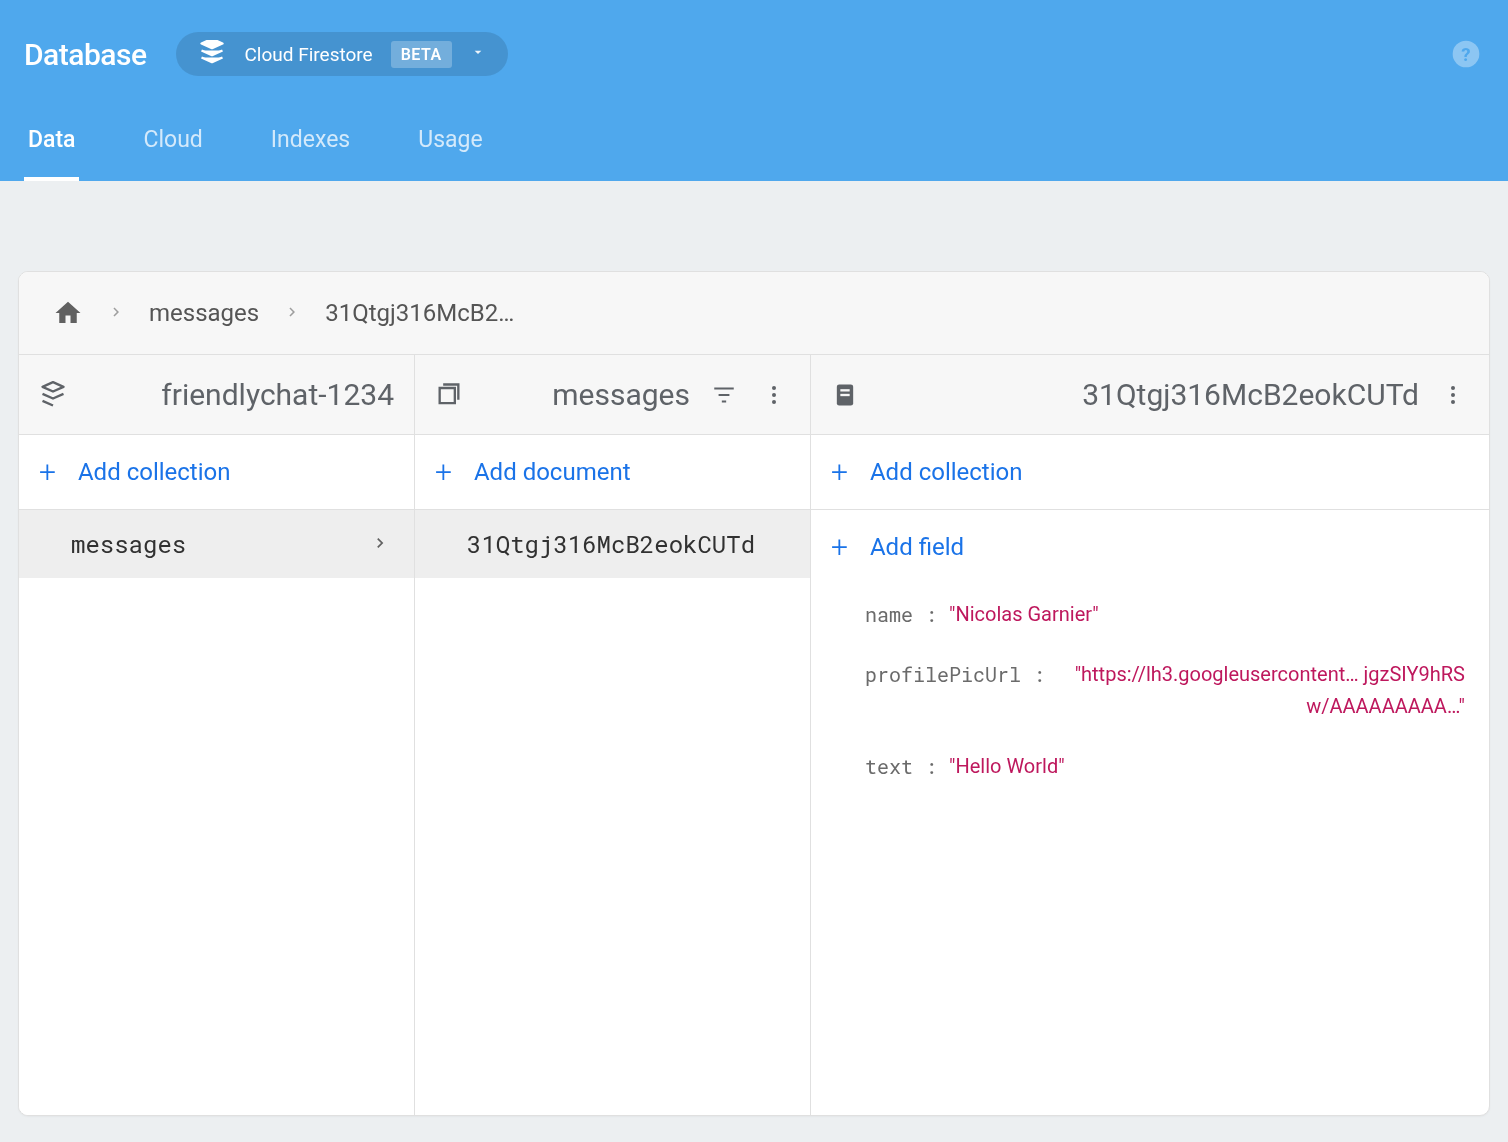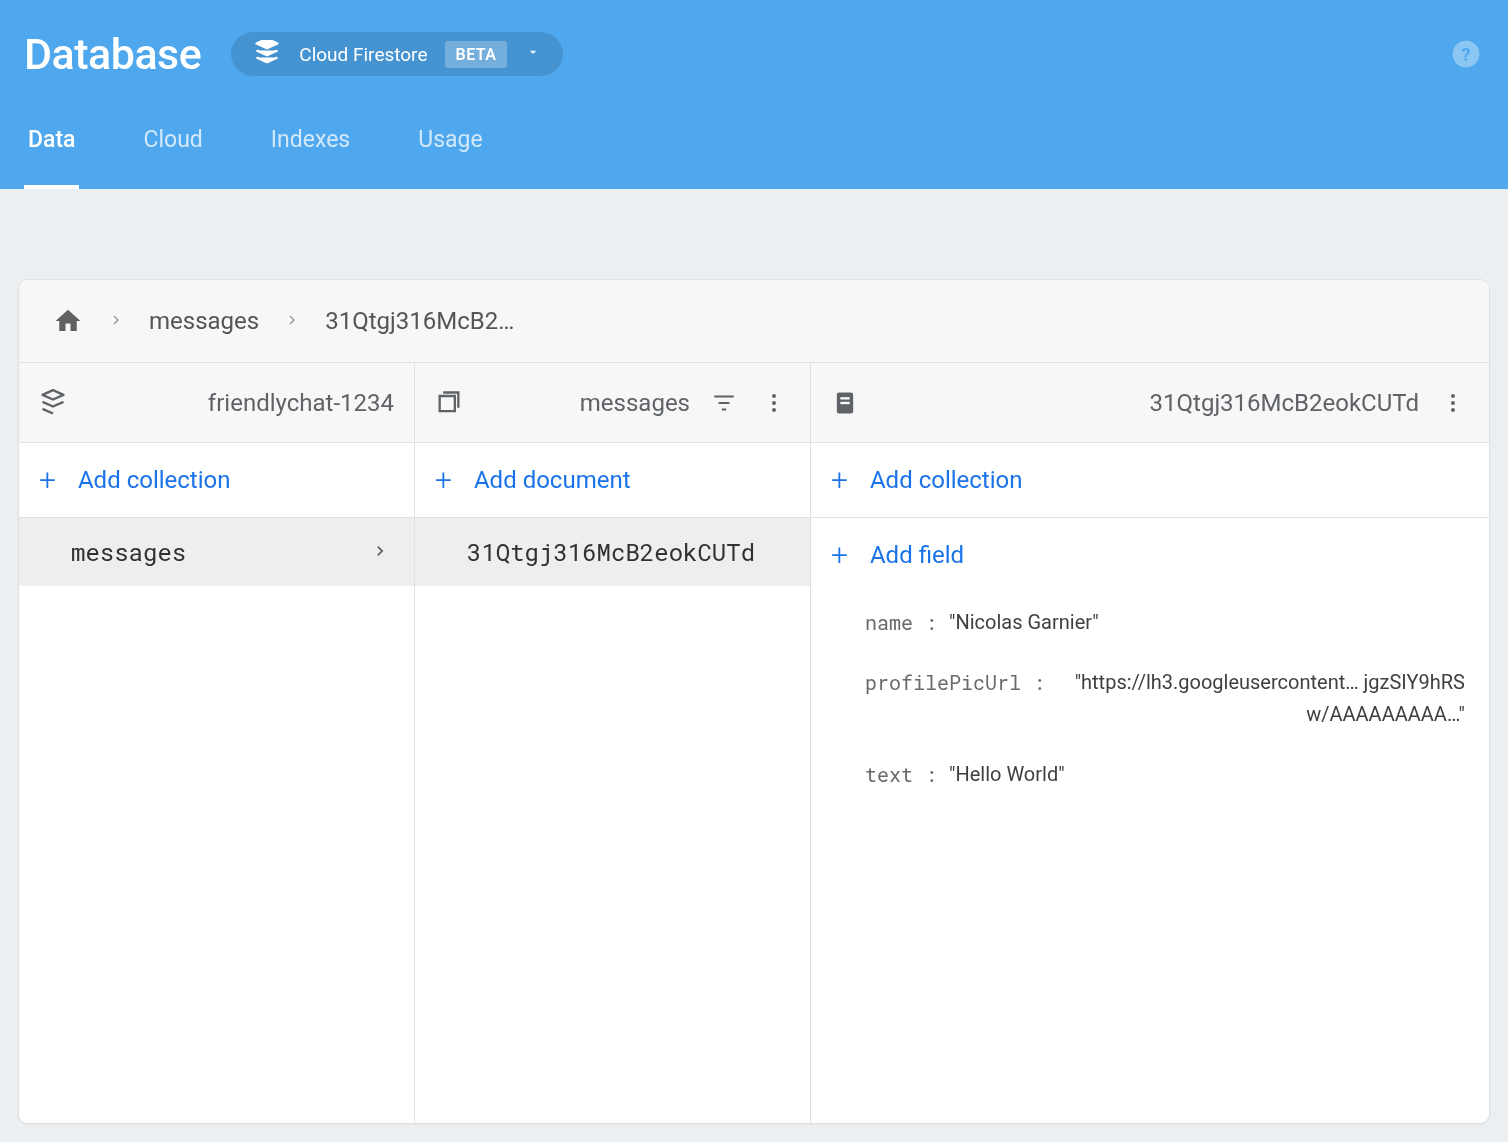--- a/index.html
+++ b/index.html
@@ -17,21 +17,21 @@
     color: #fff;
     padding: 18px 24px 0 24px;
   }
   .header-top {
     display: flex;
     align-items: center;
     gap: 30px;
     height: 72px;
   }
   .header-title {
-    font-size: 43px;
+    font-size: 30px;
     font-weight: 500;
     letter-spacing: -0.5px;
   }
   .product-chip {
     display: flex;
     align-items: center;
     background: rgba(0,0,0,0.12);
     border-radius: 40px;
     padding: 8px 22px;
     gap: 18px;
@@ -59,21 +59,21 @@
   .help-icon svg { display:block; }
   .tabs {
     display: flex;
     gap: 60px;
     margin-top: 36px;
     padding-bottom: 0;
   }
   .tab {
     font-size: 23px;
     color: rgba(255,255,255,0.75);
-    padding: 0 4px 32px 4px;
+    padding: 0 4px 24px 4px;
     cursor: pointer;
   }
   .tab.active {
     color: #fff;
     font-weight: 500;
     border-bottom: 4px solid #fff;
     border-radius: 2px 2px 0 0;
   }
   
   .content {
@@ -117,21 +117,21 @@
   .col-coll { width: 396px; }
   .col-doc { flex: 1; }
   .col-header {
     display: flex;
     align-items: center;
     gap: 18px;
     padding: 20px 20px;
     background: #f7f7f7;
     border-bottom: 1px solid #e0e0e0;
     color: #5f6368;
-    font-size: 24px;
+    font-size: 30px;
     min-height: 80px;
   }
   .col-header .grow { flex: 1; white-space: nowrap; overflow: hidden; text-overflow: ellipsis; }
   .col-header .icon-slot svg { display:block; fill:#5f6368; }
   .icon-btn { cursor: pointer; display:flex; align-items:center; justify-content:center; width:32px; height:32px; }
   .add-row {
     display: flex;
     align-items: center;
     gap: 22px;
     padding: 22px 20px;
@@ -172,21 +172,21 @@
     align-items: flex-start;
     line-height: 1.6;
   }
   .field-key {
     font-family: "Roboto Mono", Menlo, monospace;
     color: #6b6b6b;
     white-space: nowrap;
   }
   .field-key::after { content: " :"; }
   .field-val {
-    color: #404040;
+    color: #be185d;
     word-break: break-all;
   }
   .field-val.string::before { content: "\""; }
   .field-val.string::after { content: "\""; }
 </style>
 </head>
 <body>
 
 <div class="header">
   <div class="header-top">

